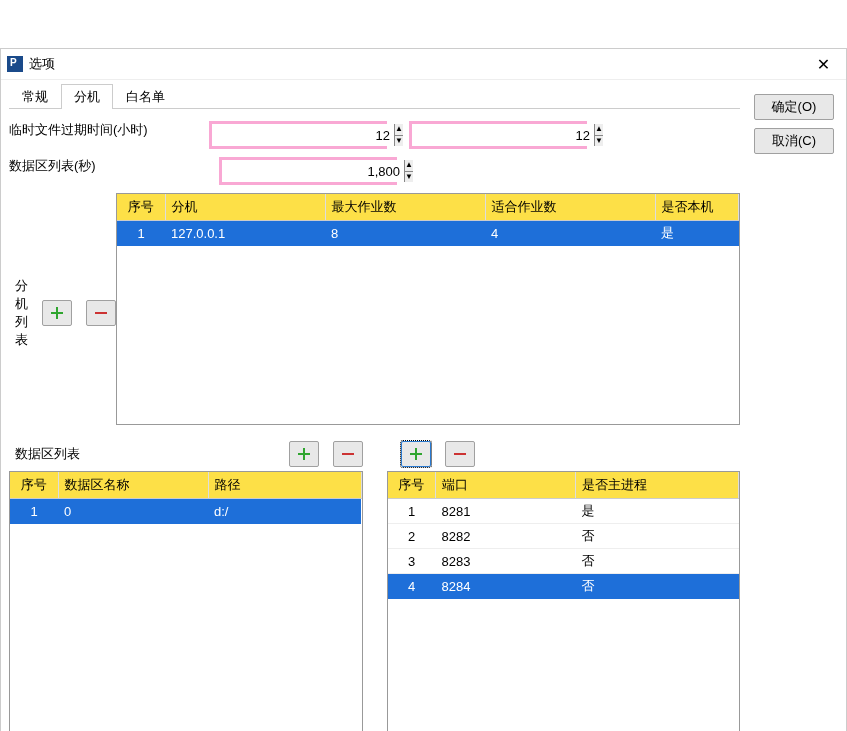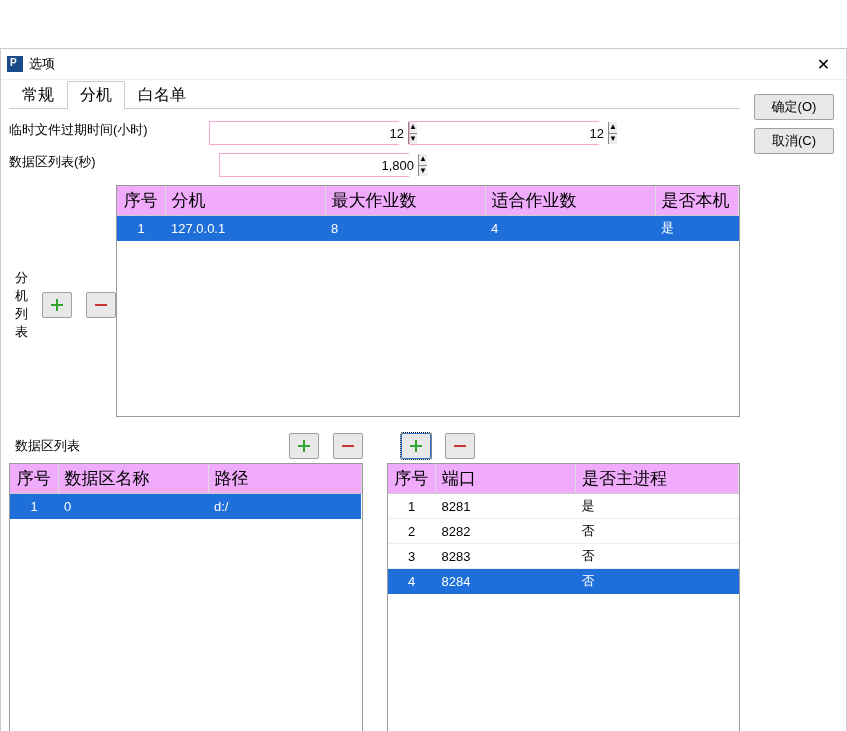--- a/index.html
+++ b/index.html
@@ -86,21 +86,21 @@
     display: flex;
     border-bottom: 1px solid #ccc;
     height: 24px;
     align-items: flex-end;
   }
   .tab {
     padding: 3px 12px;
     border: 1px solid transparent;
     border-bottom: none;
     cursor: pointer;
-    font-size: 16px;
+    font-size: 13px;
     position: relative;
     bottom: -1px;
   }
   .tab.active {
     border-color: #ccc;
     background: #fff;
   }
   
   .fields {
     margin-top: 12px;
@@ -117,22 +117,21 @@
   .field-group.label-col1 { width: 200px; }
   .field-group.spin-col1 { width: 180px; }
   .field-group.gap1 { width: 20px; }
   .field-group.label-col2 { width: 155px; }
   .field-group.spin-col2 { width: 180px; }
   .field-group.label-col3 { width: 210px; }
   .spinner {
     display: inline-flex;
     width: 172px;
     height: 22px;
-    border: 1px solid #f9a8d4;
-    padding-left: 16px;
+    border: 3px solid #f9a8d4;
   }
   .spinner input {
     flex:1;
     border:none;
     text-align: right;
     padding-right: 4px;
     font-size: 13px;
     outline:none;
   }
   .spinner .arrows {
@@ -190,25 +189,25 @@
     overflow: hidden;
   }
   table.data {
     width: 100%;
     border-collapse: collapse;
     table-layout: fixed;
   }
   table.data th {
     text-align: left;
     font-weight: normal;
-    background: #f0abfc;
+    background: #fde047;
     border-right: 1px solid #ddd;
     border-bottom: 1px solid #ccc;
     padding: 3px 6px;
-    font-size: 17px;
+    font-size: 13px;
     height: 20px;
   }
   table.data th.center { text-align:center; }
   table.data td {
     padding: 2px 6px;
     border-bottom: 1px solid #eee;
     font-size: 13px;
     height: 20px;
   }
   table.data td.center { text-align:center; }

